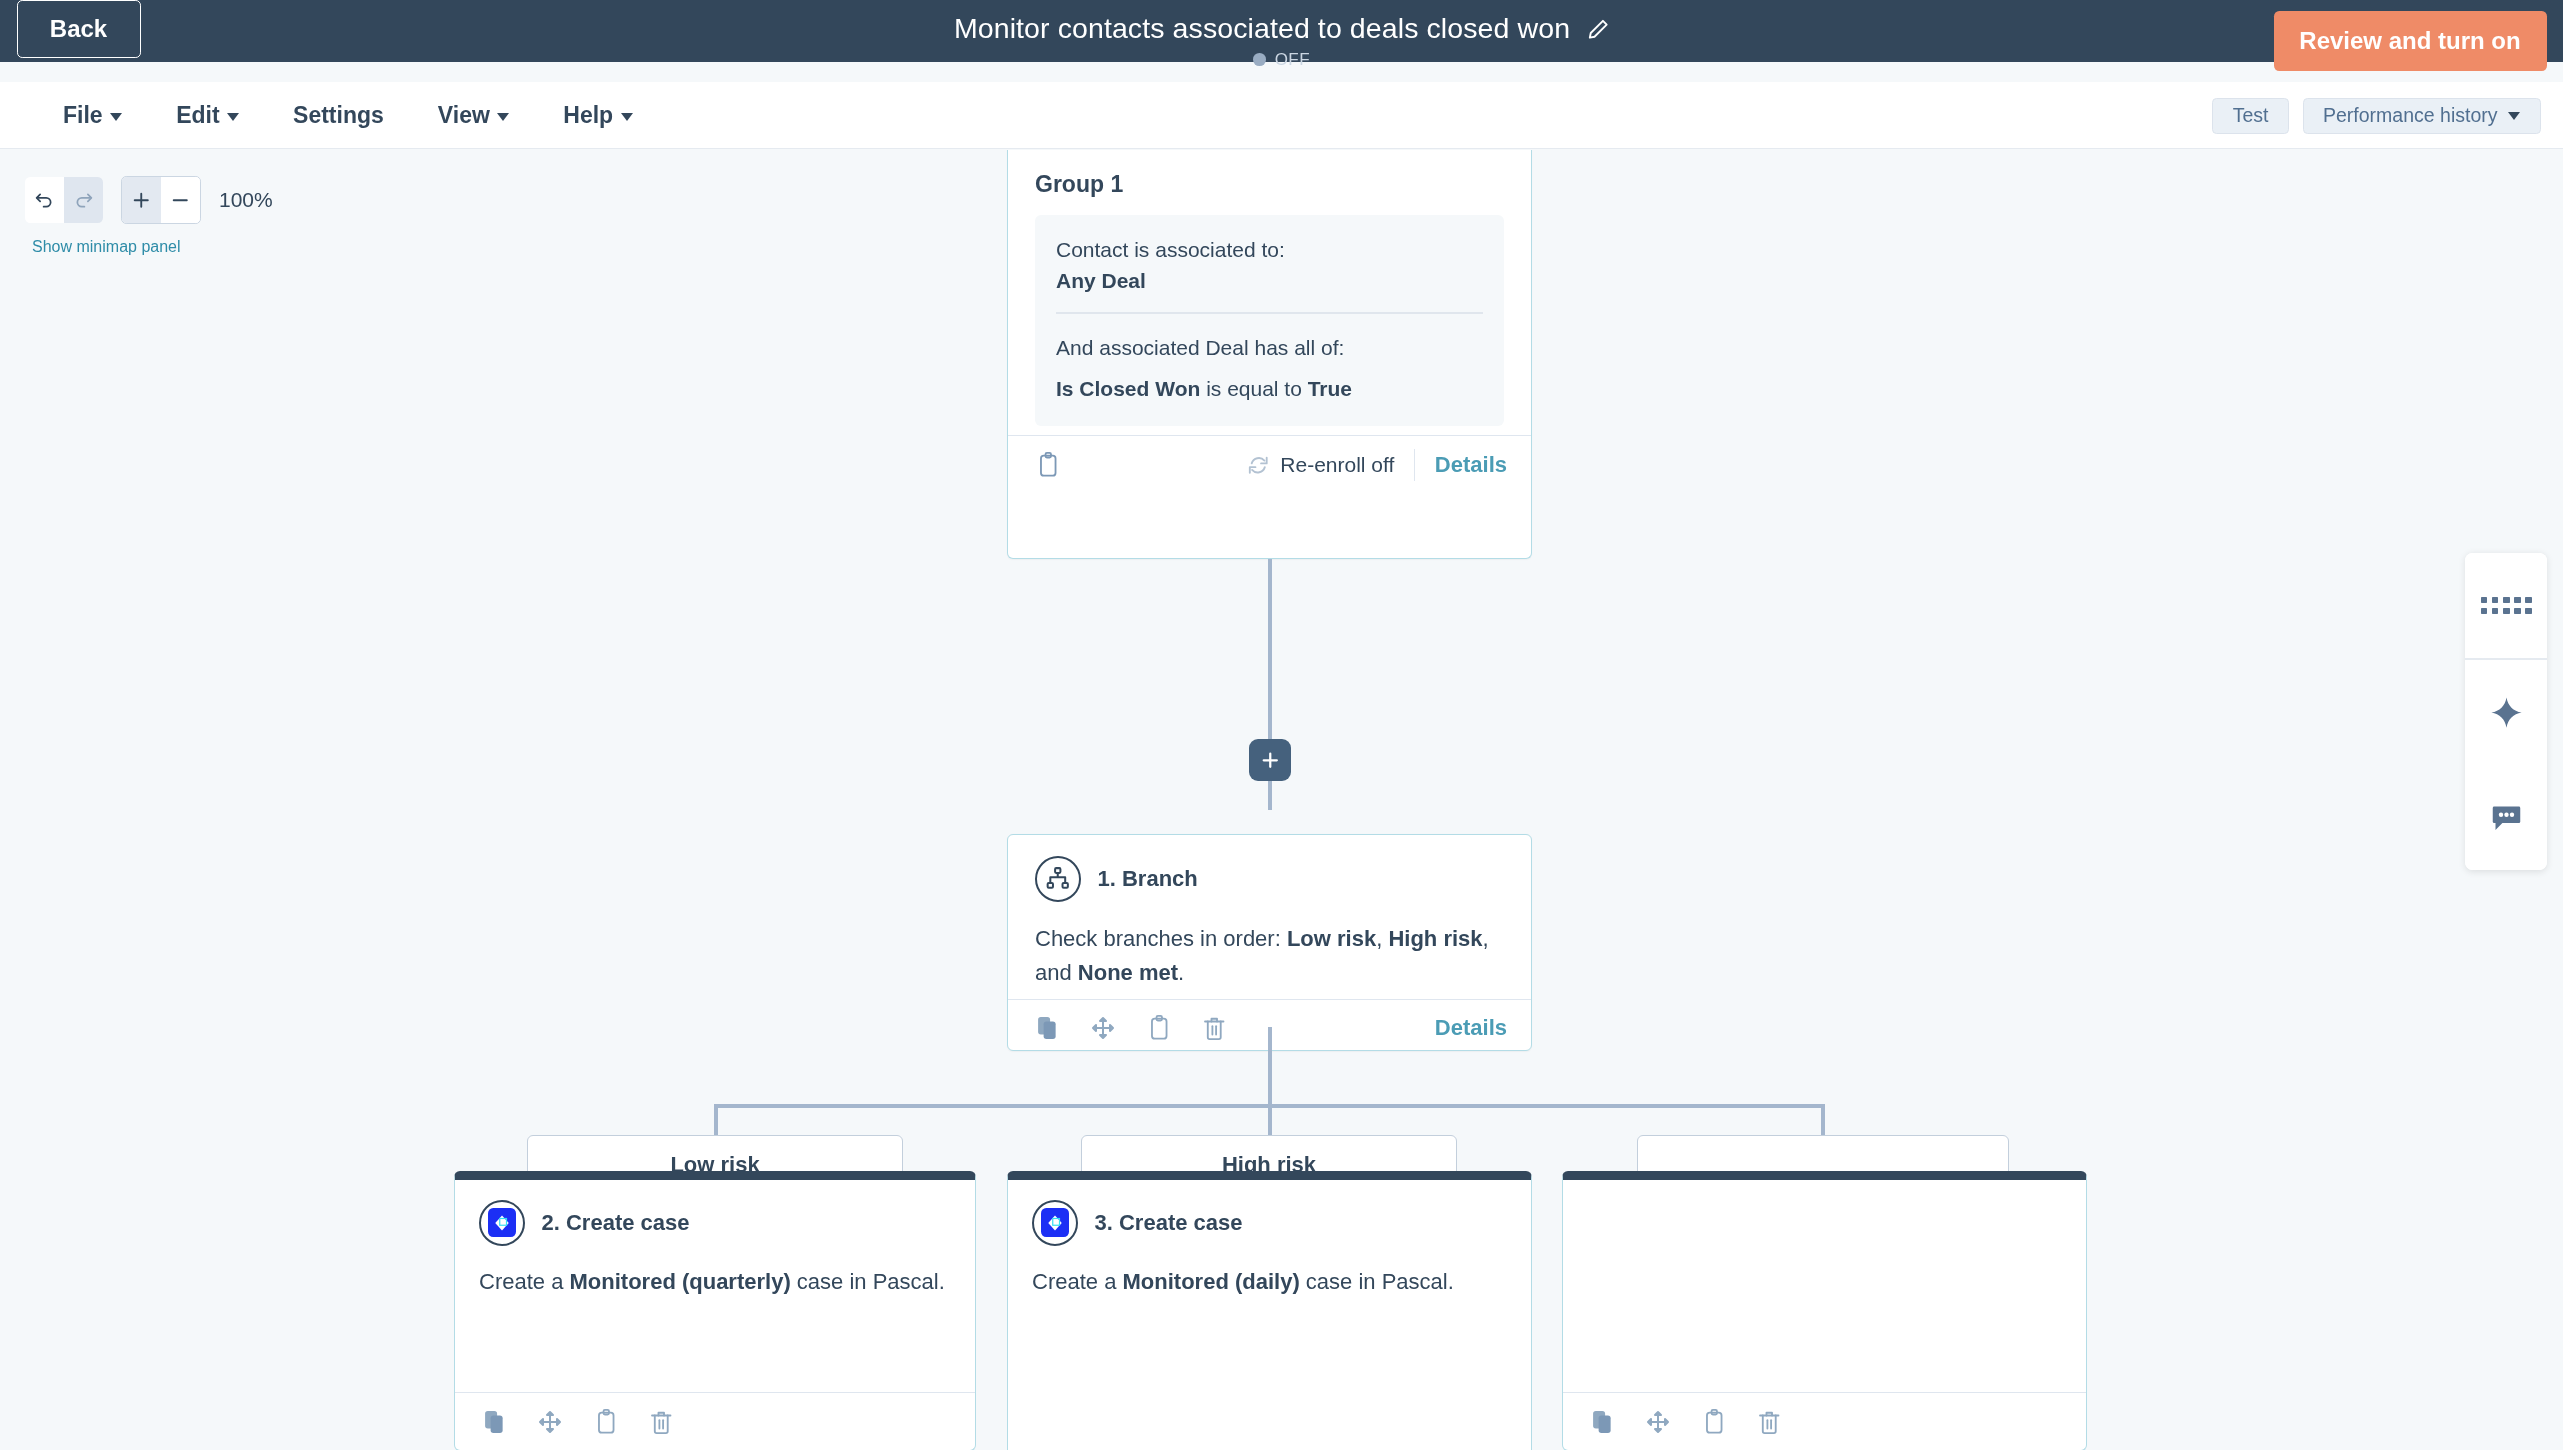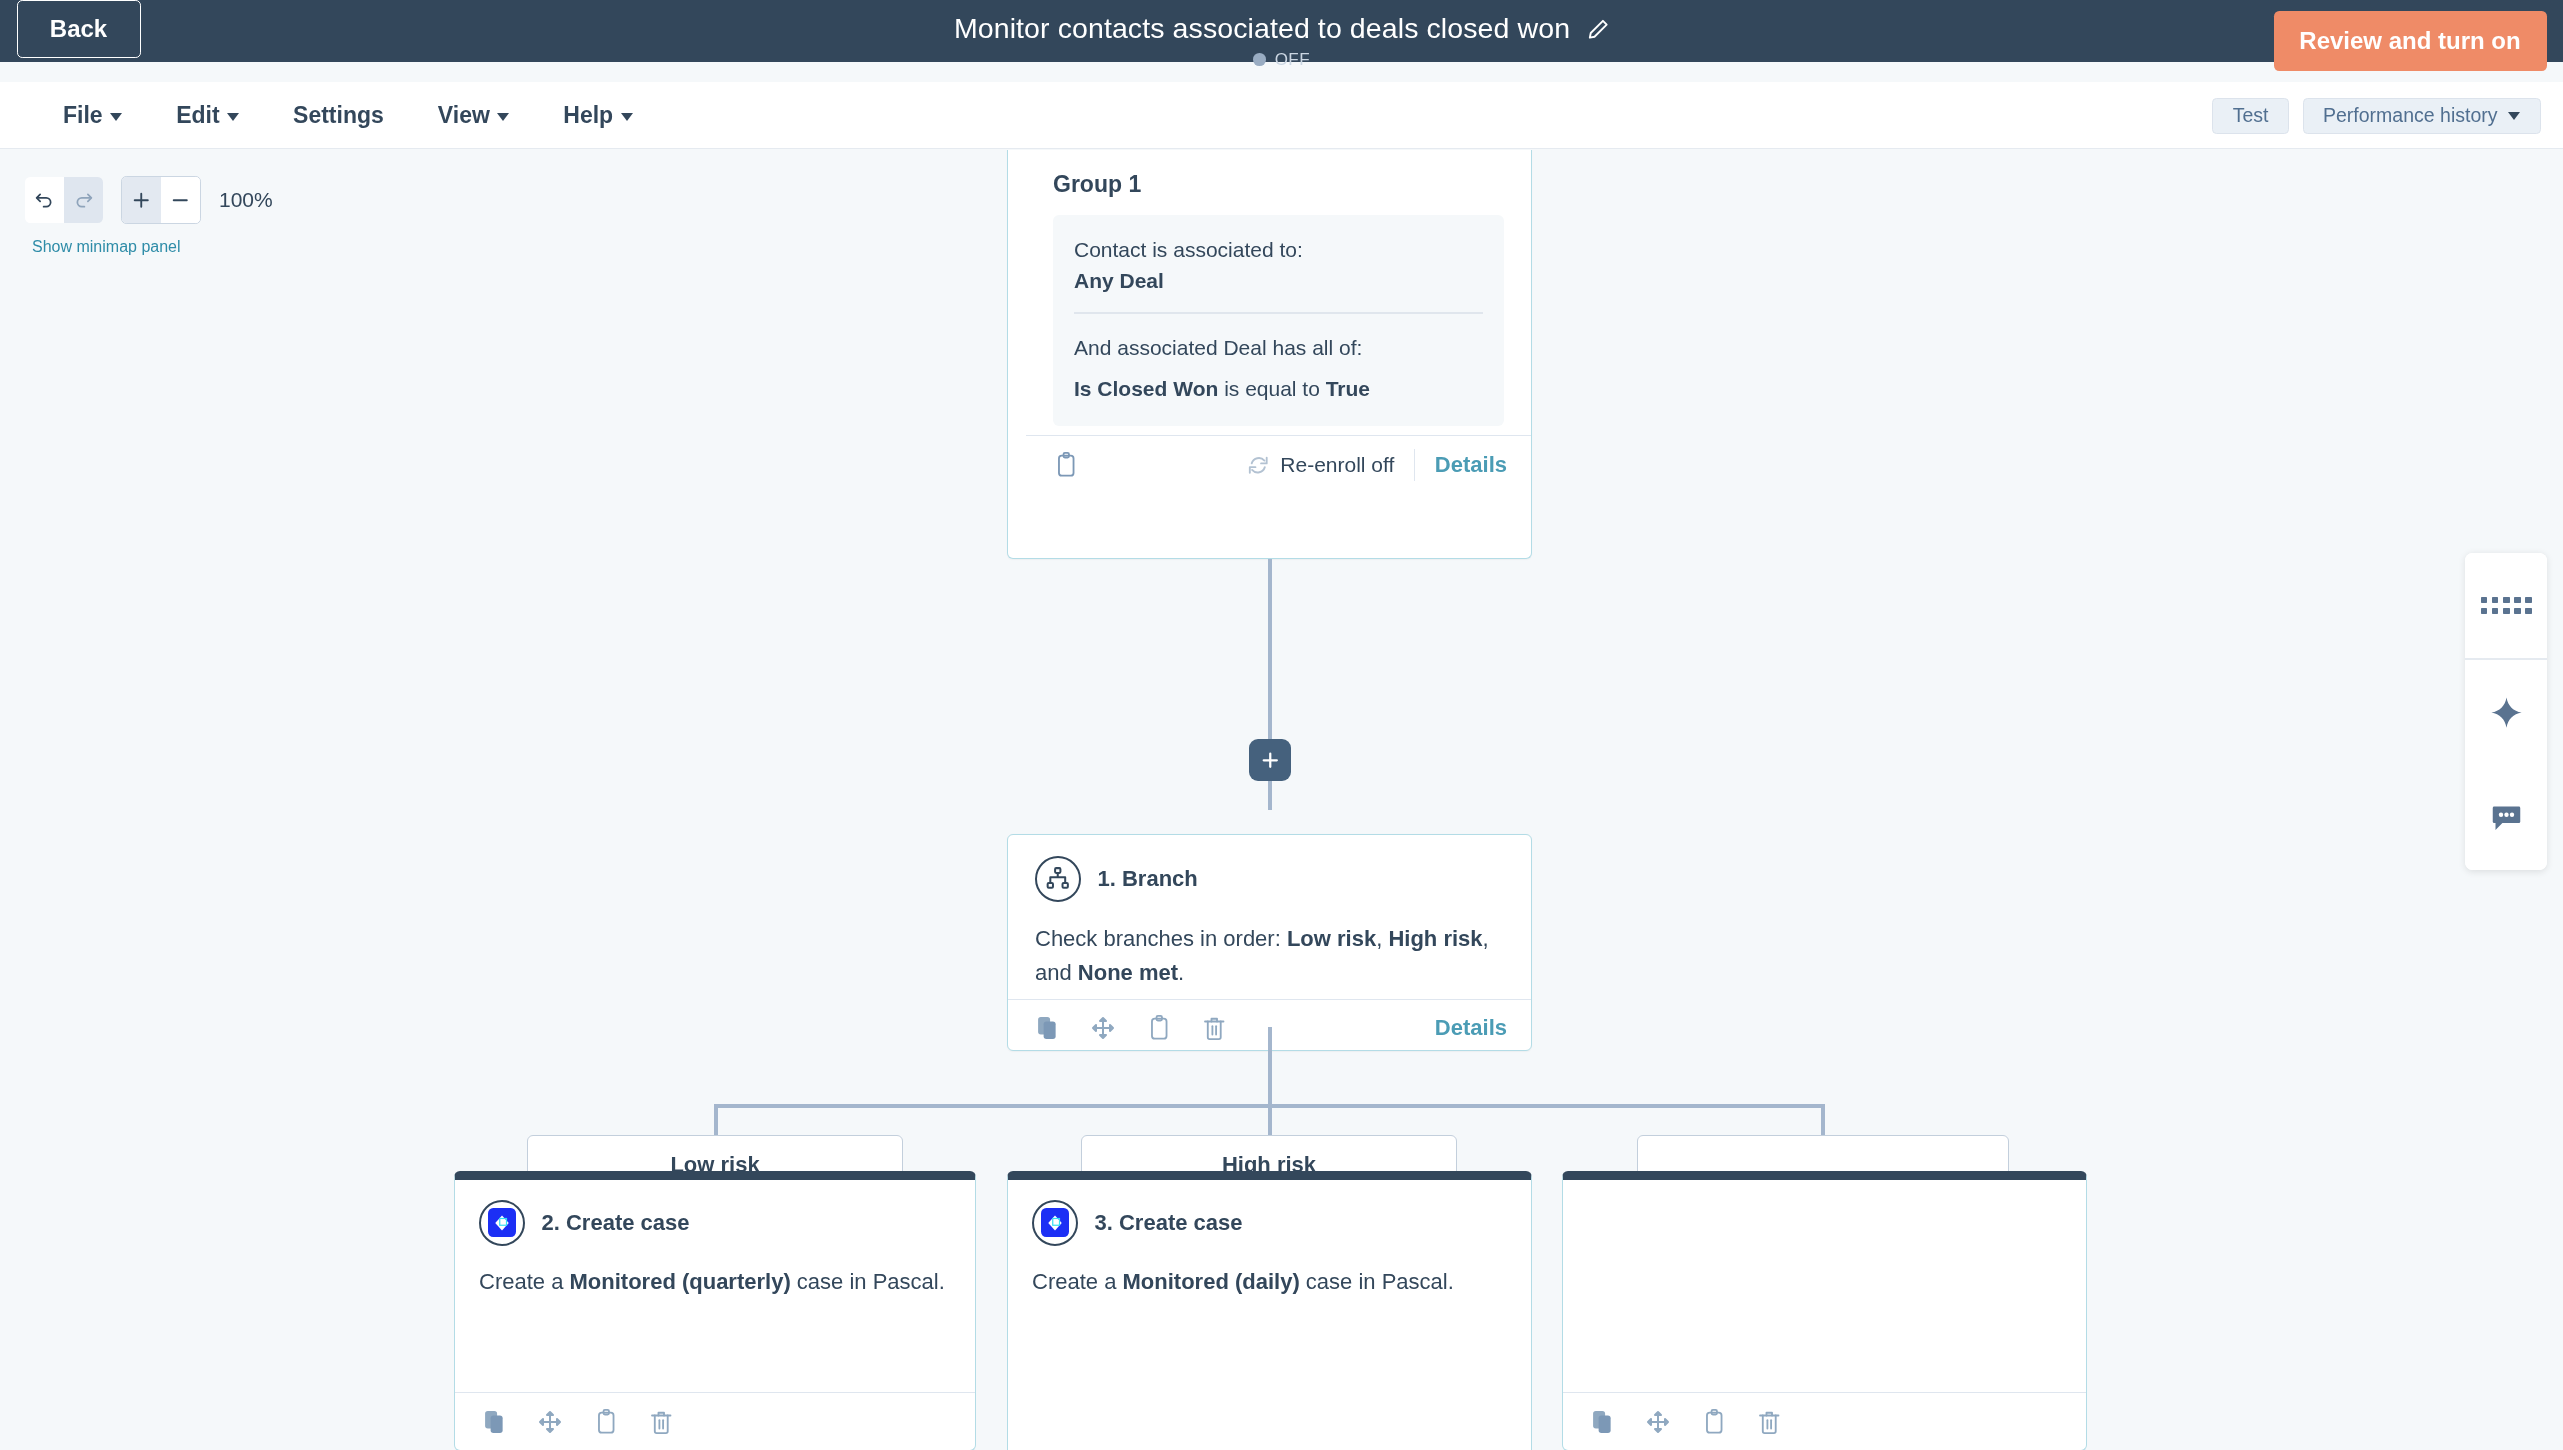--- a/index.html
+++ b/index.html
@@ -189,21 +189,20 @@
   .vdiv { width: 1.5px; height: 31.5px; background: #dfe6ef; }
   .details-link {
     color: #4b9cb5; font-size: 22px; font-weight: 700; cursor: pointer;
   }
 
   
   #enroll-card {
     left: 1007px; top: 0px; width: 525px; height: 409px;
     border-top: none;
     border-radius: 0 0 6px 6px;
-    padding-left: 18px;
   }
   .group-title { font-size: 23px; font-weight: 700; color: #33475b; margin-bottom: 16.5px; }
   .filter-box {
     background: #f5f8fa;
     border-radius: 6px;
     padding: 19.5px 21px 22.5px 21px;
   }
   .filter-label { font-size: 21px; color: #33475b; line-height: 1.5; }
   .filter-value { font-size: 21px; font-weight: 700; color: #33475b; margin-top: 3px; }
   .filter-sep { height: 1.5px; background: #e0e6ed; margin: 19.5px 0 18px 0; }

